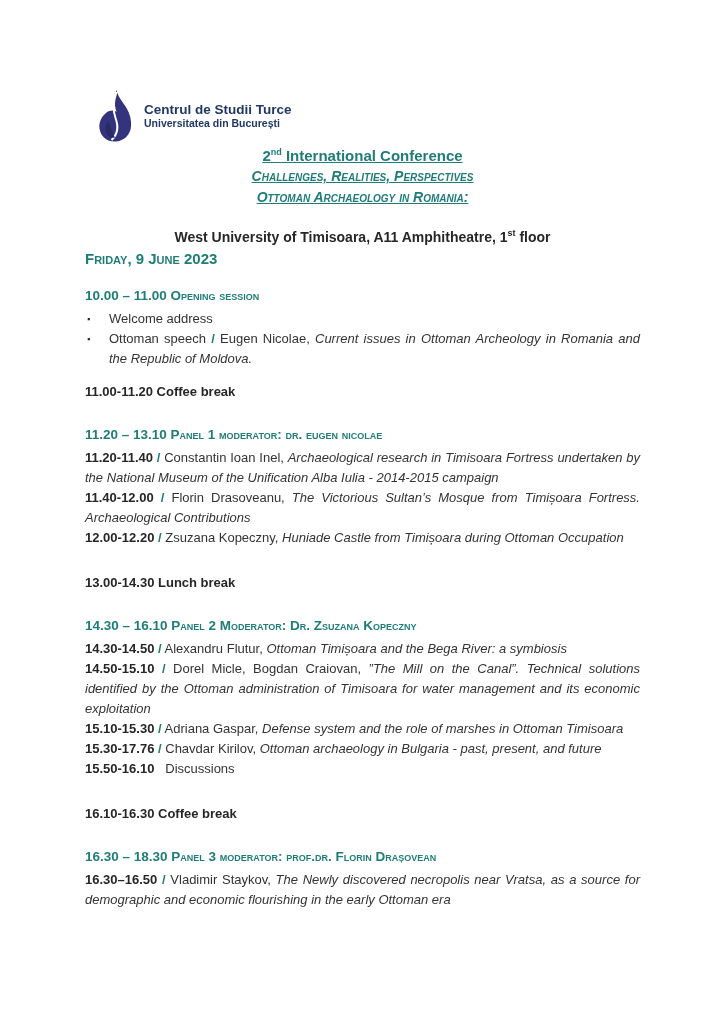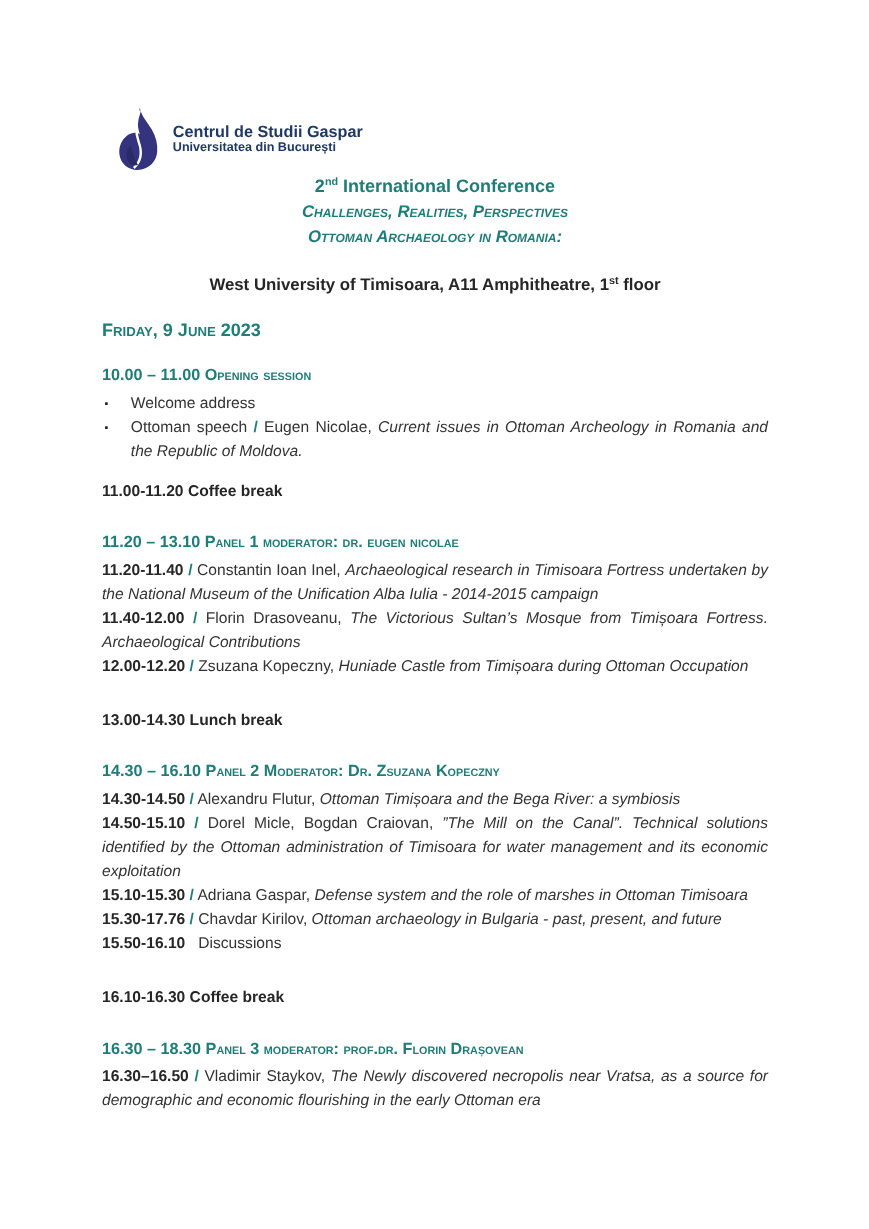--- a/index.html
+++ b/index.html
@@ -12,27 +12,27 @@
     font-family:"Liberation Sans","DejaVu Sans",sans-serif;
     font-size:13px;line-height:20px;color:#333333;
     overflow:hidden;
   }
   
   .logo-row{display:flex;align-items:center;gap:9px;height:56px;margin-left:10px;}
   .logo-mark svg{display:block;}
   .logo-org{font-size:13.5px;font-weight:700;color:#1F3864;line-height:15px;}
   .logo-univ{font-size:10.5px;font-weight:700;color:#1F3864;line-height:13px;}
   
-  .title-block{text-align:center;margin-top:1px;color:#1F7D78;}
+  .title-block{text-align:center;margin-top:1px;color:#1F7D78;text-decoration:underline;}
   .title-main{font-size:15px;font-weight:700;line-height:21px;}
   sup{font-size:9px;vertical-align:super;line-height:0;}
   .title-sub{font-size:14px;font-weight:700;font-style:italic;line-height:21px;}
   .sc{font-variant:small-caps;}
   .venue{text-align:center;font-weight:700;font-size:14px;color:#262626;margin-top:19px;line-height:20px;}
-  .date{font-size:15px;font-weight:700;color:#1F7D78;margin:18px 0 0;line-height:21px;}
+  .date{font-size:15px;font-weight:700;color:#1F7D78;margin:1px 0 0;line-height:21px;}
   
   .sess{font-size:13.5px;font-weight:700;color:#1F7D78;margin:0;line-height:20px;}
   .opening{margin-top:17px;}
   .bullets{list-style:none;margin:3px 0 0;padding:0;}
   .bullets li{display:flex;}
   .blt{flex:0 0 24px;width:24px;font-size:9px;line-height:20px;color:#262626;padding-left:2px;box-sizing:border-box;}
   .btxt{flex:1;display:block;}
   .just{text-align:justify;text-align-last:left;}
   .talk{margin:0;text-align:justify;text-align-last:left;}
   .t{font-weight:700;color:#262626;}
@@ -50,21 +50,21 @@
 
   <header class="logo-row">
     <span class="logo-mark">
       <svg width="40" height="53" viewBox="0 0 40 53" aria-hidden="true">
         <path fill="#34347E" d="M21.5 0 C 23 7, 28 12, 31.5 18 C 35 24, 36.5 30, 36 36.5 C 35.4 44.5, 29.5 50.5, 21.5 51.5 C 13 52.5, 5.5 47, 4.5 38.5 C 3.8 32, 6.5 26.5, 11 23 C 15 19.8, 19.5 20, 21.5 22 C 19 14, 19.5 7, 21.5 0 Z"></path>
         <path fill="none" stroke="#ffffff" stroke-width="2" d="M21.5 2 C 18 12, 17.5 20, 20.5 28 C 23.5 36, 23 44, 16.5 50"></path>
         <path fill="#2A2A66" d="M14 31 C 10.5 34, 9.5 38.5, 11 42.5 C 12.5 46.5, 16.5 48.5, 20 47.5 C 17 43, 15.5 37.5, 14 31 Z"></path>
       </svg>
     </span>
     <div class="logo-text">
-      <div class="logo-org">Centrul de Studii Gaspar</div>
+      <div class="logo-org">Centrul de Studii Turce</div>
       <div class="logo-univ">Universitatea din București</div>
     </div>
   </header>
 
   <div class="title-block">
     <div class="title-main"><span>2</span><sup>nd</sup><span> International Conference</span></div>
     <div class="title-sub sc">Challenges, Realities, Perspectives</div>
     <div class="title-sub sc">Ottoman Archaeology in Romania:</div>
   </div>
 

